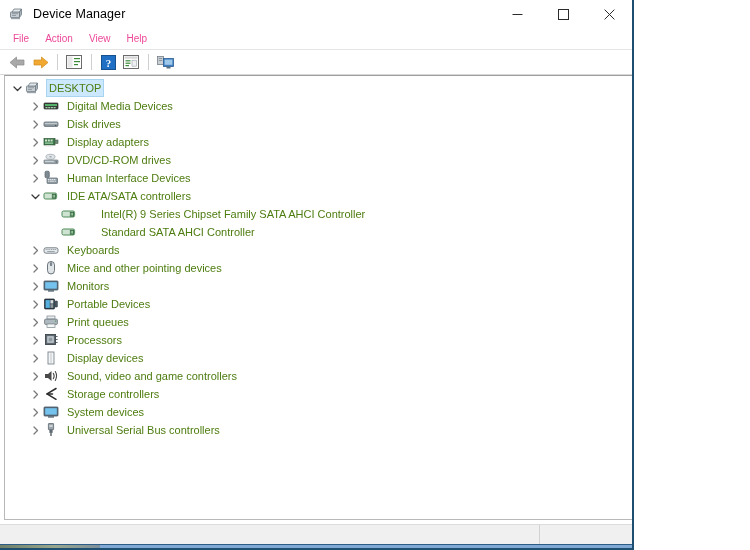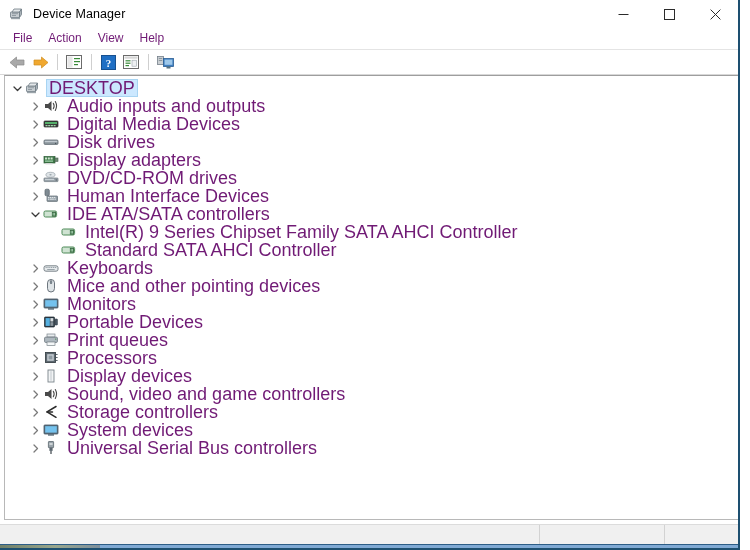--- a/index.html
+++ b/index.html
@@ -12,21 +12,21 @@
     height: 550px;
     overflow: hidden;
     font-family: "Liberation Sans", sans-serif;
     -webkit-font-smoothing: antialiased;
   }
 
   
   #window {
     position: absolute;
     left: 0; top: 0;
-    width: 740px; height: 550px;
+    width: 634px; height: 550px;
     box-sizing: border-box;
     background: #ffffff;
     border-right: 2px solid #1d4f70;
     border-bottom: 2px solid #1d4f70;
     overflow: hidden;
   }
 
   
   #titlebar {
     position: relative;
@@ -65,22 +65,22 @@
   
   #menubar {
     height: 21px;
     display: flex;
     align-items: center;
     background: #ffffff;
     padding-left: 5px;
     border-bottom: 1px solid #e4e4e4;
   }
   .menu-item {
-    font-size: 12px;
-    color: #701a75;
+    font-size: 10px;
+    color: #ec4899;
     padding: 2px 8px;
     white-space: nowrap;
     line-height: 15px;
   }
 
   
   #toolbar {
     height: 24px;
     display: flex;
     align-items: center;
@@ -115,22 +115,22 @@
     overflow: hidden;
   }
   #tree {
     padding-top: 3px;
   }
   .node {
     height: 18px;
     display: flex;
     align-items: center;
     white-space: nowrap;
-    font-size: 18px;
-    color: #701a75;
+    font-size: 11px;
+    color: #4d7c0f;
     position: relative;
   }
   .node .twisty {
     width: 16px; height: 18px;
     flex: 0 0 16px;
     display: flex;
     align-items: center;
     justify-content: center;
   }
   .node .twisty svg { display:block; }
@@ -148,21 +148,21 @@
     line-height: 16px;
   }
   .node.selected .nlabel {
     background: #cce8ff;
     outline: 1px solid #a8d4f2;
   }
 
   
   .lvl0 { padding-left: 4px; }
   .lvl1 { padding-left: 22px; }
-  .lvl2 { padding-left: 56px; }
+  .lvl2 { padding-left: 56px; gap: 16px; }
 
   
   #statusbar {
     position: absolute;
     left: 0;
     top: 524px;
     width: 748px;
     height: 20px;
     background: #f0f0f0;
     border-top: 1px solid #dcdcdc;
@@ -306,35 +306,20 @@
             <rect x="3" y="7.3" width="6" height="0.9" fill="#8d979e"></rect>
             <rect x="3" y="9" width="4" height="0.9" fill="#8d979e"></rect>
             <path d="M3 6 L5 3 L12.5 3 L10.5 6 Z" fill="#e3e7e9" stroke="#6f7b84" stroke-width="0.8"></path>
             <path d="M10.5 6 L12.5 3 L12.5 8.5 L10.5 11.5 Z" fill="#aab3b9" stroke="#6f7b84" stroke-width="0.8"></path>
             <rect x="2" y="12" width="9" height="1.2" fill="#9aa3a9"></rect>
           </svg>
         </span>
         <span class="nlabel">DESKTOP</span>
       </div>
 
-      <div class="node lvl1">
-        <span class="twisty">
-          <svg width="9" height="9" viewBox="0 0 9 9">
-              <polyline points="3,1 6.5,4.5 3,8" fill="none" stroke="#7a7a7a" stroke-width="1.3" stroke-linecap="round" stroke-linejoin="round"></polyline>
-            </svg>
-        </span>
-        <span class="nicon">
-          <svg width="16" height="16" viewBox="0 0 16 16">
-            <path d="M2 6 L5 6 L8.5 3 L8.5 13 L5 10 L2 10 Z" fill="#4a4a4a"></path>
-            <path d="M10.3 5.3 Q12 8 10.3 10.7" fill="none" stroke="#4a4a4a" stroke-width="1.1" stroke-linecap="round"></path>
-            <path d="M12.3 3.6 Q14.8 8 12.3 12.4" fill="none" stroke="#4a4a4a" stroke-width="1.1" stroke-linecap="round"></path>
-          </svg>
-        </span>
-        <span class="nlabel">Audio inputs and outputs</span>
-      </div>
 
 
       <div class="node lvl1">
         <span class="twisty">
           <svg width="9" height="9" viewBox="0 0 9 9">
               <polyline points="3,1 6.5,4.5 3,8" fill="none" stroke="#7a7a7a" stroke-width="1.3" stroke-linecap="round" stroke-linejoin="round"></polyline>
             </svg>
         </span>
         <span class="nicon">
           <svg width="16" height="16" viewBox="0 0 16 16">

